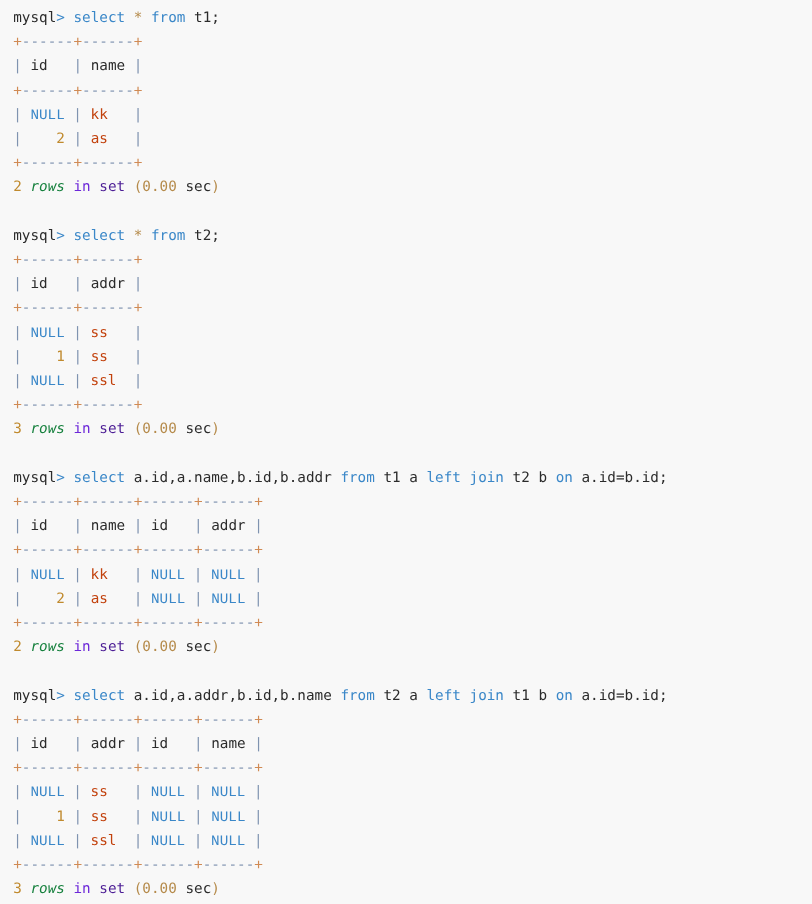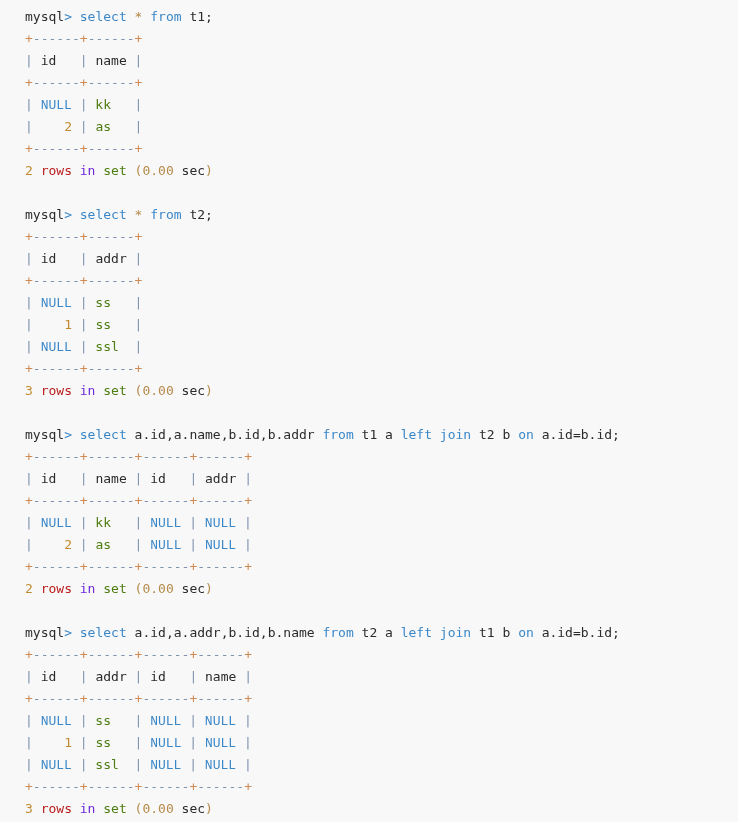--- a/index.html
+++ b/index.html
@@ -10,46 +10,46 @@
   body {
     width: 738px;
     height: 822px;
     overflow: hidden;
     font-family: "DejaVu Sans Mono", "Liberation Mono", monospace;
   }
   #terminal {
     width: 738px;
     height: 822px;
     box-sizing: border-box;
-    padding: 6px 0 0 25px;
+    padding: 6px 0 0 12px;
     background: #f8f8f8;
     font-size: 13px;
     line-height: 22px;
     white-space: pre;
     letter-spacing: 0px;
     color: #2b2b2b;
   }
   .line {
     height: 22px;
     white-space: pre;
   }
   
   .tk-plain   { color: #2b2b2b; }
   .tk-prompt  { color: #2b2b2b; }
   .tk-gt      { color: #3a87c8; }
   .tk-kw      { color: #3a87c8; }
   .tk-ident   { color: #2b2b2b; }
   .tk-star    { color: #b58a4a; }
   .tk-num     { color: #c08a2e; }
   .tk-null    { color: #3a87c8; font-family: Liberation Mono, monospace; }
-  .tk-str     { color: #4d7c0f; }
+  .tk-str     { color: #c2410c; }
   .tk-pipe    { color: #7f93b0; }
   .tk-dash    { color: #7f93b0; }
   .tk-plus    { color: #d08a54; }
   .tk-paren   { color: #b58a4a; }
   .tk-in      { color: #6d28d9; }
-  .tk-rows    { color: #b91c1c; }
-  .tk-set     { color: #4d7c0f; }
+  .tk-rows    { color: #15803d; font-style: italic; }
+  .tk-set     { color: #4c1d95; }
 </style>
 </head>
 <body>
 
 <div id="terminal"><div class="line"><span class="tk-prompt">mysql</span><span class="tk-gt">&gt;</span><span class="tk-plain"> </span><span class="tk-kw">select</span><span class="tk-plain"> </span><span class="tk-star">*</span><span class="tk-plain"> </span><span class="tk-kw">from</span><span class="tk-plain"> </span><span class="tk-ident">t1</span><span class="tk-plain">;</span></div><div class="line"><span class="tk-plus">+</span><span class="tk-dash">------</span><span class="tk-plus">+</span><span class="tk-dash">------</span><span class="tk-plus">+</span></div><div class="line"><span class="tk-pipe">|</span><span class="tk-plain"> </span><span class="tk-plain">id</span><span class="tk-plain">   </span><span class="tk-pipe">|</span><span class="tk-plain"> </span><span class="tk-plain">name</span><span class="tk-plain"> </span><span class="tk-pipe">|</span></div><div class="line"><span class="tk-plus">+</span><span class="tk-dash">------</span><span class="tk-plus">+</span><span class="tk-dash">------</span><span class="tk-plus">+</span></div><div class="line"><span class="tk-pipe">|</span><span class="tk-plain"> </span><span class="tk-null">NULL</span><span class="tk-plain"> </span><span class="tk-pipe">|</span><span class="tk-plain"> </span><span class="tk-str">kk</span><span class="tk-plain">   </span><span class="tk-pipe">|</span></div><div class="line"><span class="tk-pipe">|</span><span class="tk-plain">    </span><span class="tk-num">2</span><span class="tk-plain"> </span><span class="tk-pipe">|</span><span class="tk-plain"> </span><span class="tk-str">as</span><span class="tk-plain">   </span><span class="tk-pipe">|</span></div><div class="line"><span class="tk-plus">+</span><span class="tk-dash">------</span><span class="tk-plus">+</span><span class="tk-dash">------</span><span class="tk-plus">+</span></div><div class="line"><span class="tk-num">2</span><span class="tk-plain"> </span><span class="tk-rows">rows</span><span class="tk-plain"> </span><span class="tk-in">in</span><span class="tk-plain"> </span><span class="tk-set">set</span><span class="tk-plain"> </span><span class="tk-paren">(</span><span class="tk-paren">0.00</span><span class="tk-plain"> </span><span class="tk-plain">sec</span><span class="tk-paren">)</span></div><div class="line">&nbsp;</div><div class="line"><span class="tk-prompt">mysql</span><span class="tk-gt">&gt;</span><span class="tk-plain"> </span><span class="tk-kw">select</span><span class="tk-plain"> </span><span class="tk-star">*</span><span class="tk-plain"> </span><span class="tk-kw">from</span><span class="tk-plain"> </span><span class="tk-ident">t2</span><span class="tk-plain">;</span></div><div class="line"><span class="tk-plus">+</span><span class="tk-dash">------</span><span class="tk-plus">+</span><span class="tk-dash">------</span><span class="tk-plus">+</span></div><div class="line"><span class="tk-pipe">|</span><span class="tk-plain"> </span><span class="tk-plain">id</span><span class="tk-plain">   </span><span class="tk-pipe">|</span><span class="tk-plain"> </span><span class="tk-plain">addr</span><span class="tk-plain"> </span><span class="tk-pipe">|</span></div><div class="line"><span class="tk-plus">+</span><span class="tk-dash">------</span><span class="tk-plus">+</span><span class="tk-dash">------</span><span class="tk-plus">+</span></div><div class="line"><span class="tk-pipe">|</span><span class="tk-plain"> </span><span class="tk-null">NULL</span><span class="tk-plain"> </span><span class="tk-pipe">|</span><span class="tk-plain"> </span><span class="tk-str">ss</span><span class="tk-plain">   </span><span class="tk-pipe">|</span></div><div class="line"><span class="tk-pipe">|</span><span class="tk-plain">    </span><span class="tk-num">1</span><span class="tk-plain"> </span><span class="tk-pipe">|</span><span class="tk-plain"> </span><span class="tk-str">ss</span><span class="tk-plain">   </span><span class="tk-pipe">|</span></div><div class="line"><span class="tk-pipe">|</span><span class="tk-plain"> </span><span class="tk-null">NULL</span><span class="tk-plain"> </span><span class="tk-pipe">|</span><span class="tk-plain"> </span><span class="tk-str">ssl</span><span class="tk-plain">  </span><span class="tk-pipe">|</span></div><div class="line"><span class="tk-plus">+</span><span class="tk-dash">------</span><span class="tk-plus">+</span><span class="tk-dash">------</span><span class="tk-plus">+</span></div><div class="line"><span class="tk-num">3</span><span class="tk-plain"> </span><span class="tk-rows">rows</span><span class="tk-plain"> </span><span class="tk-in">in</span><span class="tk-plain"> </span><span class="tk-set">set</span><span class="tk-plain"> </span><span class="tk-paren">(</span><span class="tk-paren">0.00</span><span class="tk-plain"> </span><span class="tk-plain">sec</span><span class="tk-paren">)</span></div><div class="line">&nbsp;</div><div class="line"><span class="tk-prompt">mysql</span><span class="tk-gt">&gt;</span><span class="tk-plain"> </span><span class="tk-kw">select</span><span class="tk-plain"> </span><span class="tk-ident">a.id,a.name,b.id,b.addr</span><span class="tk-plain"> </span><span class="tk-kw">from</span><span class="tk-plain"> </span><span class="tk-ident">t1 a</span><span class="tk-plain"> </span><span class="tk-kw">left</span><span class="tk-plain"> </span><span class="tk-kw">join</span><span class="tk-plain"> </span><span class="tk-ident">t2 b</span><span class="tk-plain"> </span><span class="tk-kw">on</span><span class="tk-plain"> </span><span class="tk-ident">a.id=b.id;</span></div><div class="line"><span class="tk-plus">+</span><span class="tk-dash">------</span><span class="tk-plus">+</span><span class="tk-dash">------</span><span class="tk-plus">+</span><span class="tk-dash">------</span><span class="tk-plus">+</span><span class="tk-dash">------</span><span class="tk-plus">+</span></div><div class="line"><span class="tk-pipe">|</span><span class="tk-plain"> </span><span class="tk-plain">id</span><span class="tk-plain">   </span><span class="tk-pipe">|</span><span class="tk-plain"> </span><span class="tk-plain">name</span><span class="tk-plain"> </span><span class="tk-pipe">|</span><span class="tk-plain"> </span><span class="tk-plain">id</span><span class="tk-plain">   </span><span class="tk-pipe">|</span><span class="tk-plain"> </span><span class="tk-plain">addr</span><span class="tk-plain"> </span><span class="tk-pipe">|</span></div><div class="line"><span class="tk-plus">+</span><span class="tk-dash">------</span><span class="tk-plus">+</span><span class="tk-dash">------</span><span class="tk-plus">+</span><span class="tk-dash">------</span><span class="tk-plus">+</span><span class="tk-dash">------</span><span class="tk-plus">+</span></div><div class="line"><span class="tk-pipe">|</span><span class="tk-plain"> </span><span class="tk-null">NULL</span><span class="tk-plain"> </span><span class="tk-pipe">|</span><span class="tk-plain"> </span><span class="tk-str">kk</span><span class="tk-plain">   </span><span class="tk-pipe">|</span><span class="tk-plain"> </span><span class="tk-null">NULL</span><span class="tk-plain"> </span><span class="tk-pipe">|</span><span class="tk-plain"> </span><span class="tk-null">NULL</span><span class="tk-plain"> </span><span class="tk-pipe">|</span></div><div class="line"><span class="tk-pipe">|</span><span class="tk-plain">    </span><span class="tk-num">2</span><span class="tk-plain"> </span><span class="tk-pipe">|</span><span class="tk-plain"> </span><span class="tk-str">as</span><span class="tk-plain">   </span><span class="tk-pipe">|</span><span class="tk-plain"> </span><span class="tk-null">NULL</span><span class="tk-plain"> </span><span class="tk-pipe">|</span><span class="tk-plain"> </span><span class="tk-null">NULL</span><span class="tk-plain"> </span><span class="tk-pipe">|</span></div><div class="line"><span class="tk-plus">+</span><span class="tk-dash">------</span><span class="tk-plus">+</span><span class="tk-dash">------</span><span class="tk-plus">+</span><span class="tk-dash">------</span><span class="tk-plus">+</span><span class="tk-dash">------</span><span class="tk-plus">+</span></div><div class="line"><span class="tk-num">2</span><span class="tk-plain"> </span><span class="tk-rows">rows</span><span class="tk-plain"> </span><span class="tk-in">in</span><span class="tk-plain"> </span><span class="tk-set">set</span><span class="tk-plain"> </span><span class="tk-paren">(</span><span class="tk-paren">0.00</span><span class="tk-plain"> </span><span class="tk-plain">sec</span><span class="tk-paren">)</span></div><div class="line">&nbsp;</div><div class="line"><span class="tk-prompt">mysql</span><span class="tk-gt">&gt;</span><span class="tk-plain"> </span><span class="tk-kw">select</span><span class="tk-plain"> </span><span class="tk-ident">a.id,a.addr,b.id,b.name</span><span class="tk-plain"> </span><span class="tk-kw">from</span><span class="tk-plain"> </span><span class="tk-ident">t2 a</span><span class="tk-plain"> </span><span class="tk-kw">left</span><span class="tk-plain"> </span><span class="tk-kw">join</span><span class="tk-plain"> </span><span class="tk-ident">t1 b</span><span class="tk-plain"> </span><span class="tk-kw">on</span><span class="tk-plain"> </span><span class="tk-ident">a.id=b.id;</span></div><div class="line"><span class="tk-plus">+</span><span class="tk-dash">------</span><span class="tk-plus">+</span><span class="tk-dash">------</span><span class="tk-plus">+</span><span class="tk-dash">------</span><span class="tk-plus">+</span><span class="tk-dash">------</span><span class="tk-plus">+</span></div><div class="line"><span class="tk-pipe">|</span><span class="tk-plain"> </span><span class="tk-plain">id</span><span class="tk-plain">   </span><span class="tk-pipe">|</span><span class="tk-plain"> </span><span class="tk-plain">addr</span><span class="tk-plain"> </span><span class="tk-pipe">|</span><span class="tk-plain"> </span><span class="tk-plain">id</span><span class="tk-plain">   </span><span class="tk-pipe">|</span><span class="tk-plain"> </span><span class="tk-plain">name</span><span class="tk-plain"> </span><span class="tk-pipe">|</span></div><div class="line"><span class="tk-plus">+</span><span class="tk-dash">------</span><span class="tk-plus">+</span><span class="tk-dash">------</span><span class="tk-plus">+</span><span class="tk-dash">------</span><span class="tk-plus">+</span><span class="tk-dash">------</span><span class="tk-plus">+</span></div><div class="line"><span class="tk-pipe">|</span><span class="tk-plain"> </span><span class="tk-null">NULL</span><span class="tk-plain"> </span><span class="tk-pipe">|</span><span class="tk-plain"> </span><span class="tk-str">ss</span><span class="tk-plain">   </span><span class="tk-pipe">|</span><span class="tk-plain"> </span><span class="tk-null">NULL</span><span class="tk-plain"> </span><span class="tk-pipe">|</span><span class="tk-plain"> </span><span class="tk-null">NULL</span><span class="tk-plain"> </span><span class="tk-pipe">|</span></div><div class="line"><span class="tk-pipe">|</span><span class="tk-plain">    </span><span class="tk-num">1</span><span class="tk-plain"> </span><span class="tk-pipe">|</span><span class="tk-plain"> </span><span class="tk-str">ss</span><span class="tk-plain">   </span><span class="tk-pipe">|</span><span class="tk-plain"> </span><span class="tk-null">NULL</span><span class="tk-plain"> </span><span class="tk-pipe">|</span><span class="tk-plain"> </span><span class="tk-null">NULL</span><span class="tk-plain"> </span><span class="tk-pipe">|</span></div><div class="line"><span class="tk-pipe">|</span><span class="tk-plain"> </span><span class="tk-null">NULL</span><span class="tk-plain"> </span><span class="tk-pipe">|</span><span class="tk-plain"> </span><span class="tk-str">ssl</span><span class="tk-plain">  </span><span class="tk-pipe">|</span><span class="tk-plain"> </span><span class="tk-null">NULL</span><span class="tk-plain"> </span><span class="tk-pipe">|</span><span class="tk-plain"> </span><span class="tk-null">NULL</span><span class="tk-plain"> </span><span class="tk-pipe">|</span></div><div class="line"><span class="tk-plus">+</span><span class="tk-dash">------</span><span class="tk-plus">+</span><span class="tk-dash">------</span><span class="tk-plus">+</span><span class="tk-dash">------</span><span class="tk-plus">+</span><span class="tk-dash">------</span><span class="tk-plus">+</span></div><div class="line"><span class="tk-num">3</span><span class="tk-plain"> </span><span class="tk-rows">rows</span><span class="tk-plain"> </span><span class="tk-in">in</span><span class="tk-plain"> </span><span class="tk-set">set</span><span class="tk-plain"> </span><span class="tk-paren">(</span><span class="tk-paren">0.00</span><span class="tk-plain"> </span><span class="tk-plain">sec</span><span class="tk-paren">)</span></div></div>
 
 </body></html>

